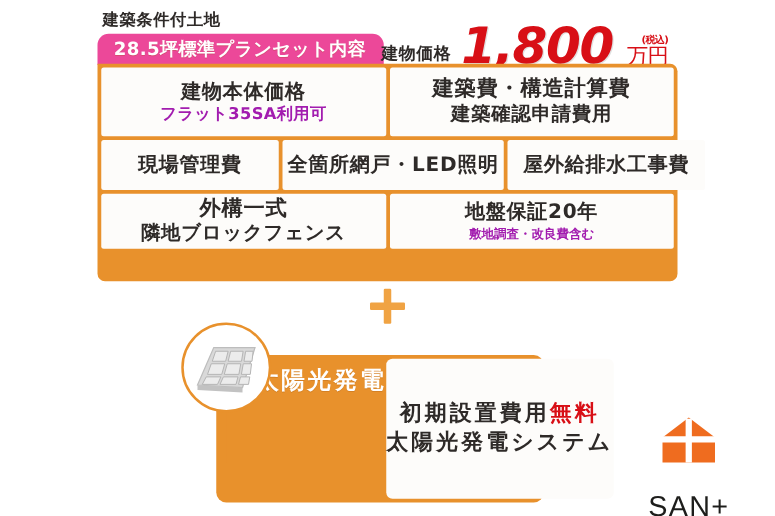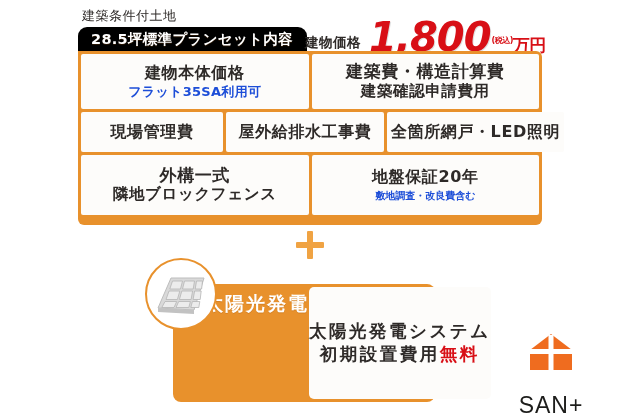--- a/index.html
+++ b/index.html
@@ -21,34 +21,34 @@
     width: 620px;
     height: 413px;
   }
 
   
   .top-heading {
     position: absolute;
     left: 82px;
     top: 7px;
     font-size: 13px;
-    font-weight: normal;
+    font-weight: bold;
     color: #2e2a28;
     letter-spacing: 0.5px;
     white-space: nowrap;
   }
 
   
   .plan-tab {
     position: absolute;
     left: 78px;
     top: 27px;
     height: 25px;
     padding: 0 14px 0 13px;
-    background: #000000;
+    background: #ec4899;
     border-radius: 9px 9px 0 0;
     display: flex;
     align-items: center;
     box-sizing: border-box;
   }
   .plan-tab-label {
     color: #ffffff;
     font-size: 14.5px;
     font-weight: bold;
     letter-spacing: 0.3px;
@@ -77,36 +77,36 @@
     line-height: 0.95;
     font-weight: bold;
     font-style: italic;
     color: #d80f16;
     letter-spacing: -1px;
     margin-left: 8px;
     text-shadow: 1px 1px 0 rgba(0,0,0,0.12);
   }
   .price-tail {
     display: inline-flex;
-    flex-direction: row;
-    align-items: flex-start;
-    margin-left: 1px;
+    flex-direction: column;
+    align-items: flex-end;
+    margin-left: 11px;
     padding-bottom: 2px;
   }
   .price-tax {
     font-size: 8px;
     color: #d80f16;
     font-weight: bold;
     line-height: 1;
     margin-bottom: 1px;
     letter-spacing: -0.5px;
   }
   .price-unit {
     font-size: 17px;
-    font-weight: bold;
+    font-weight: normal;
     color: #d80f16;
     line-height: 1;
     letter-spacing: -0.5px;
   }
 
   
   .spec-panel {
     position: absolute;
     left: 78px;
     top: 51px;
@@ -120,21 +120,21 @@
     flex-direction: column;
     gap: 3px;
   }
   .spec-row {
     display: flex;
     gap: 3px;
     flex: 0 0 auto;
   }
   .spec-row.r1 { height: 55px; }
   .spec-row.r2 { height: 40px; }
-  .spec-row.r3 { height: 60px; justify-content: space-between; }
+  .spec-row.r3 { height: 44px; justify-content: space-between; }
 
   .spec-cell {
     background: #fdfcfa;
     border-radius: 2px;
     display: flex;
     flex-direction: column;
     align-items: center;
     justify-content: center;
     text-align: center;
     box-sizing: border-box;
@@ -151,21 +151,21 @@
     font-weight: bold;
     color: #2e2a28;
     letter-spacing: 0.6px;
     line-height: 1.15;
     white-space: nowrap;
   }
   .cell-main.dual { font-size: 17px; }
   .cell-sub {
     font-size: 13px;
     font-weight: bold;
-    color: #1d4ed8;
+    color: #a21caf;
     letter-spacing: 0.3px;
     line-height: 1.2;
     margin-top: 2px;
     white-space: nowrap;
   }
   .cell-sub.tiny {
     font-size: 10px;
     letter-spacing: 0px;
     margin-top: 3px;
   }
@@ -335,25 +335,25 @@
       <div class="spec-cell">
         <div class="cell-main dual">建築費・構造計算費</div>
         <div class="cell-line2">建築確認申請費用</div>
       </div>
     </div>
 
     <div class="spec-row r2">
       <div class="spec-cell cell-a">
         <div class="cell-main">現場管理費</div>
       </div>
+      <div class="spec-cell cell-c">
+        <div class="cell-main">全箇所網戸・LED照明</div>
+      </div>
       <div class="spec-cell cell-b">
         <div class="cell-main">屋外給排水工事費</div>
-      </div>
-      <div class="spec-cell cell-c">
-        <div class="cell-main">全箇所網戸・LED照明</div>
       </div>
     </div>
 
     <div class="spec-row r3">
       <div class="spec-cell">
         <div class="cell-main dual">外構一式</div>
         <div class="cell-line2">隣地ブロックフェンス</div>
       </div>
       <div class="spec-cell">
         <div class="cell-main">地盤保証20年</div>
@@ -367,24 +367,24 @@
 
   <div class="solar-block">
 
     <div class="solar-stem"></div>
 
     <div class="solar-panel-box">
       <div class="solar-head">
         <span class="solar-head-label">太陽光発電</span>
       </div>
       <div class="solar-body">
-        <div class="solar-line">太陽光発電システム</div>
         <div class="solar-line">
           <span>初期設置費用</span><span class="free">無料</span>
         </div>
+        <div class="solar-line">太陽光発電システム</div>
       </div>
     </div>
 
     <div class="solar-badge">
       <svg width="54" height="48" viewBox="0 0 54 48" aria-hidden="true">
         <g>
           <polygon points="4,38 17,8 50,8 40,40" fill="#d9d9d9" stroke="#bdbdbd" stroke-width="1"></polygon>
           <polygon points="4,38 40,40 40,44 4,42" fill="#c2c2c2"></polygon>
           <g fill="#ececec" stroke="#b5b5b5" stroke-width="0.8">
             <polygon points="18.5,11 28.5,11 26.5,19 15.8,19"></polygon>

